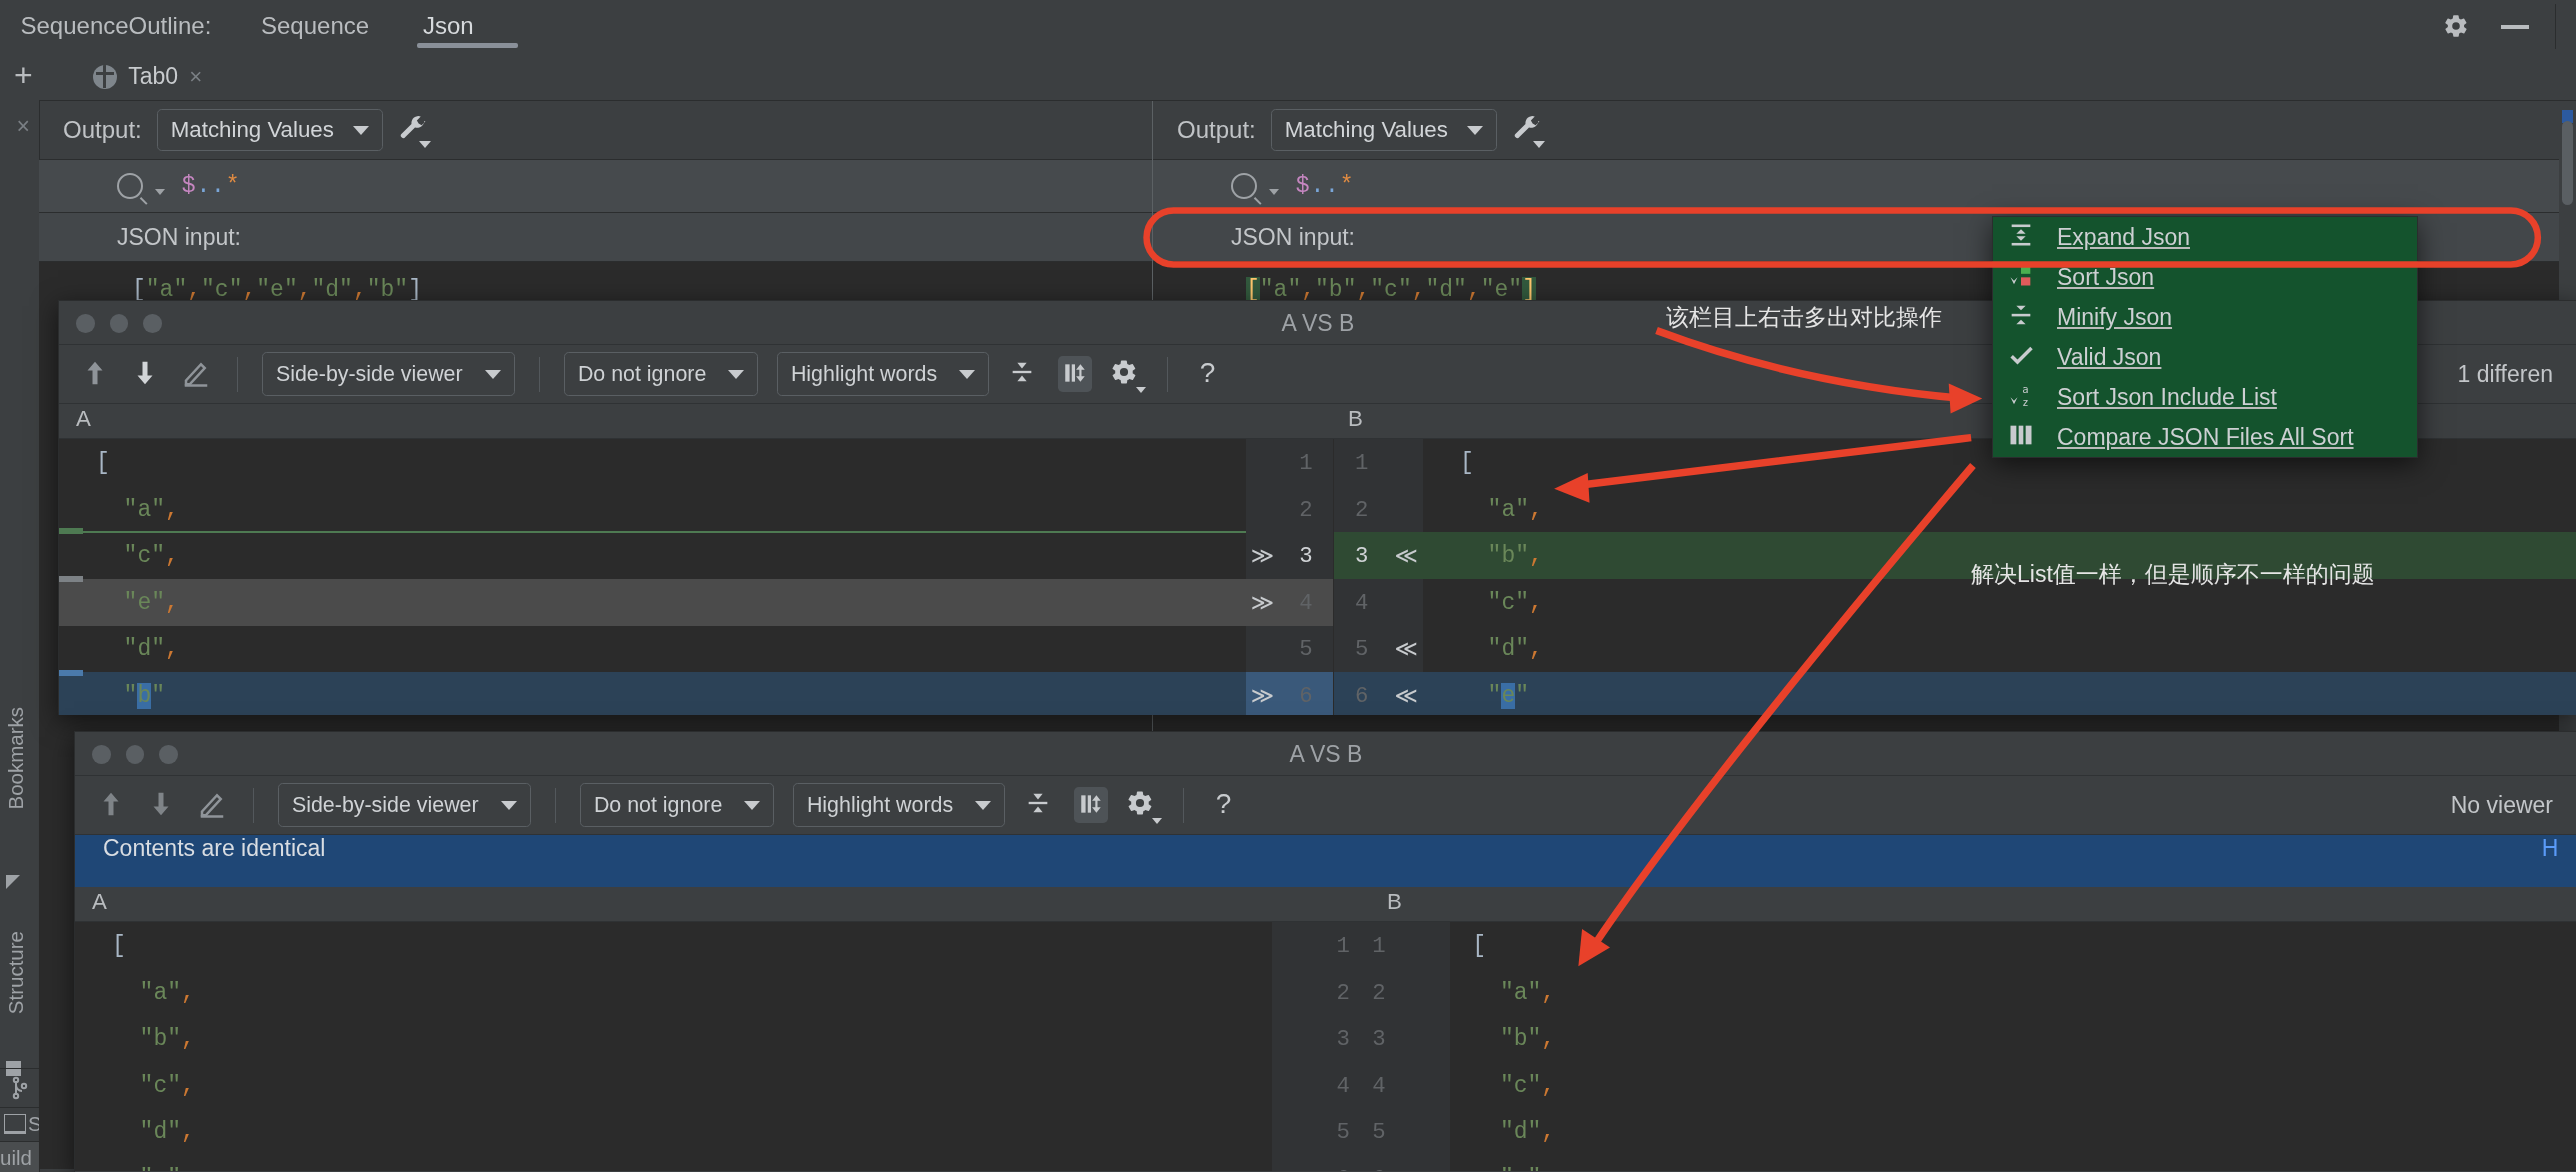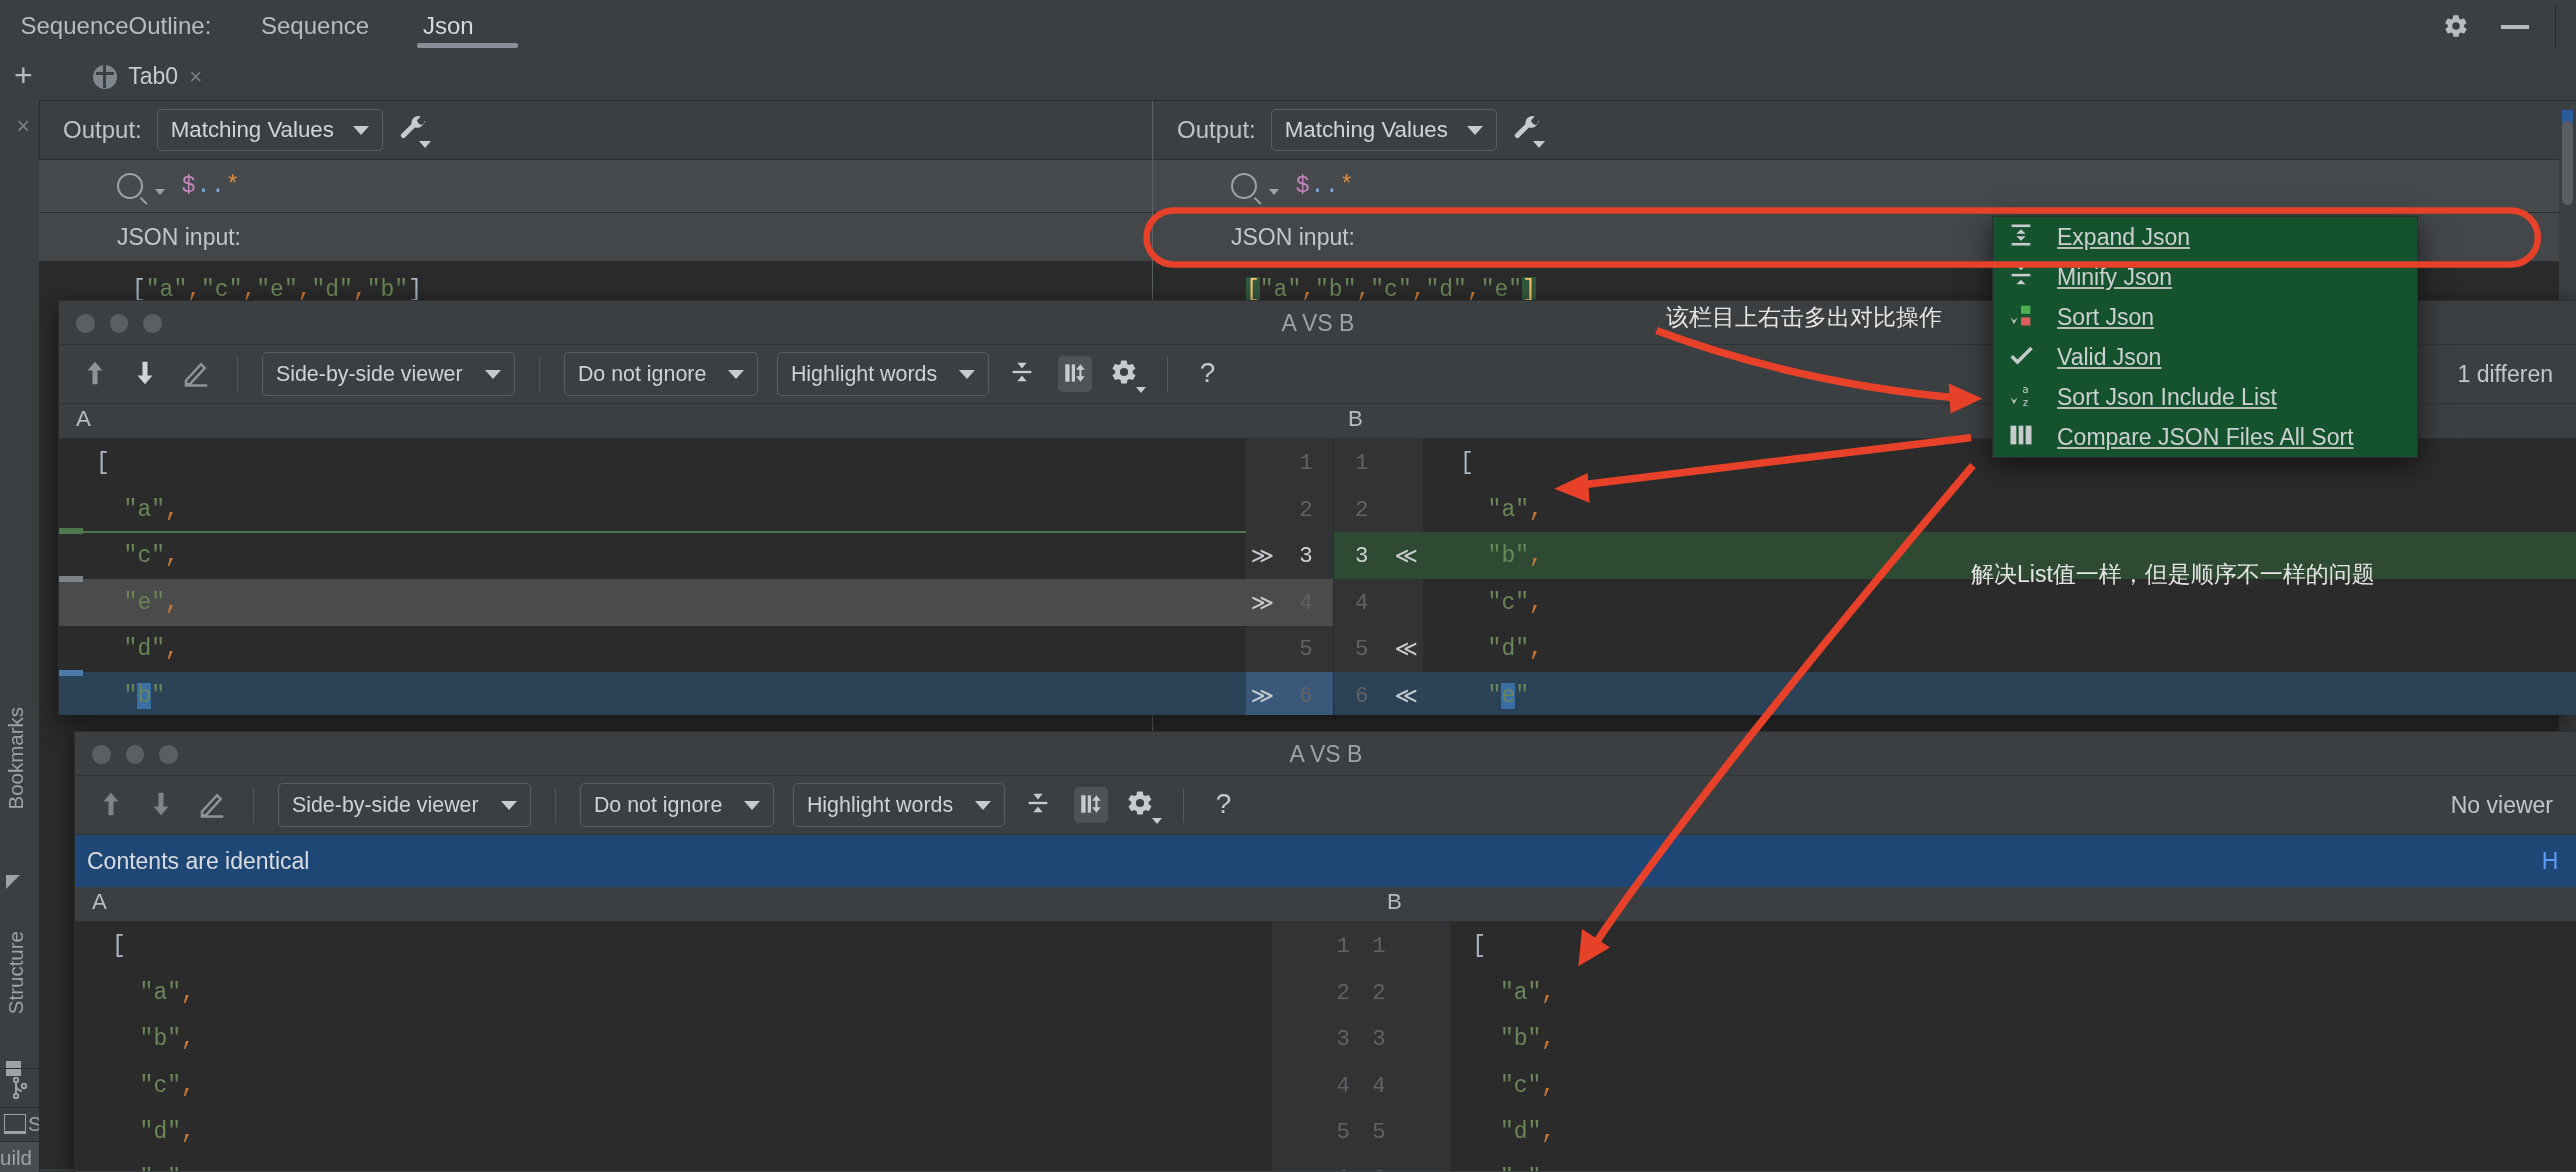--- a/index.html
+++ b/index.html
@@ -88,21 +88,21 @@
   .diff-toolbar{height:58px;display:flex;align-items:center;gap:18.6px;padding-left:20.5px;border-bottom:0.9px solid #2f3234;position:relative;}
   .tb-ico{width:32px;height:32px;cursor:pointer;position:relative;}
   .tb-sep{width:0.9px;height:35px;background:#53585c;margin:0 5.6px;}
   .tb-combo{
     border:0.9px solid #5a5f63;border-radius:4.7px;background:#3c3f41;color:#cfd2d5;
     font-size:21.4px;padding:8.4px 13px;display:flex;align-items:center;gap:22px;cursor:pointer;white-space:nowrap;
   }
   .tb-toggle-on{background:#4e5357;border-radius:4.7px;padding:3.7px;}
   .diffcount{position:absolute;right:24px;font-size:23px;color:#c3c6c9;white-space:nowrap;}
 
-  .identical-bar{height:52px;background:#1f4776;display:flex;align-items:center;padding-left:12px;font-size:23px;color:#d9dde2;position:relative;}
+  .identical-bar{height:52px;background:#1f4776;display:flex;align-items:flex-start;padding-left:28px;font-size:23px;color:#d9dde2;position:relative;}
   .identical-bar .hlink{position:absolute;right:18.6px;color:#5a9bf8;cursor:pointer;}
 
   .ab-header{height:34px;position:relative;background:#3c3f41;border-bottom:0.9px solid #2f3234;}
   .ab-header .lblA{position:absolute;left:17px;top:1.9px;font-size:22.3px;color:#b9bcbf;}
   .ab-header .lblB{position:absolute;top:1.9px;font-size:22.3px;color:#b9bcbf;}
 
   .diffbody{position:relative;background:#2b2b2b;overflow:hidden;}
   .pane{position:absolute;top:0;bottom:0;background:#2b2b2b;}
   .gutter{position:absolute;top:0;bottom:0;background:#313335;}
   .lnrow{position:absolute;left:0;right:0;height:47px;display:flex;align-items:center;}
@@ -260,39 +260,39 @@
             <path d="M12 17l-4-4h8z"></path>
           </g>
         </svg>
     </span>
     <span class="mi-lbl">Expand Json</span>
   </div>
 
   <div class="mi">
     <span class="mi-ico">
       <svg viewBox="0 0 24 24" width="30" height="28">
+        <path fill="#c8cbce" d="M6 3v14l-3-3 3 6 3-6-3 3V3z"></path>
+        <rect x="12" y="4" width="8" height="7" fill="#4caf50"></rect>
+        <rect x="12" y="14" width="8" height="7" fill="#e05b5b"></rect>
+      </svg>
+    </span>
+    <span class="mi-lbl">Sort Json</span>
+  </div>
+
+  <div class="mi">
+    <span class="mi-ico">
+      <svg viewBox="0 0 24 24" width="30" height="28">
           <g fill="#c8cbce">
             <path d="M12 8l-4-4h8z"></path>
             <rect x="4" y="11" width="16" height="2.2"></rect>
             <path d="M12 16l4 4H8z"></path>
           </g>
         </svg>
     </span>
     <span class="mi-lbl">Minify Json</span>
-  </div>
-
-  <div class="mi">
-    <span class="mi-ico">
-      <svg viewBox="0 0 24 24" width="30" height="28">
-        <path fill="#c8cbce" d="M6 3v14l-3-3 3 6 3-6-3 3V3z"></path>
-        <rect x="12" y="4" width="8" height="7" fill="#4caf50"></rect>
-        <rect x="12" y="14" width="8" height="7" fill="#e05b5b"></rect>
-      </svg>
-    </span>
-    <span class="mi-lbl">Sort Json</span>
   </div>
 
   <div class="mi">
     <span class="mi-ico">
       <svg viewBox="0 0 24 24" width="30" height="28">
           <path fill="none" stroke="#c8cbce" stroke-width="3" d="M4 13l5 5L21 6"></path>
         </svg>
     </span>
     <span class="mi-lbl">Valid Json</span>
   </div>

